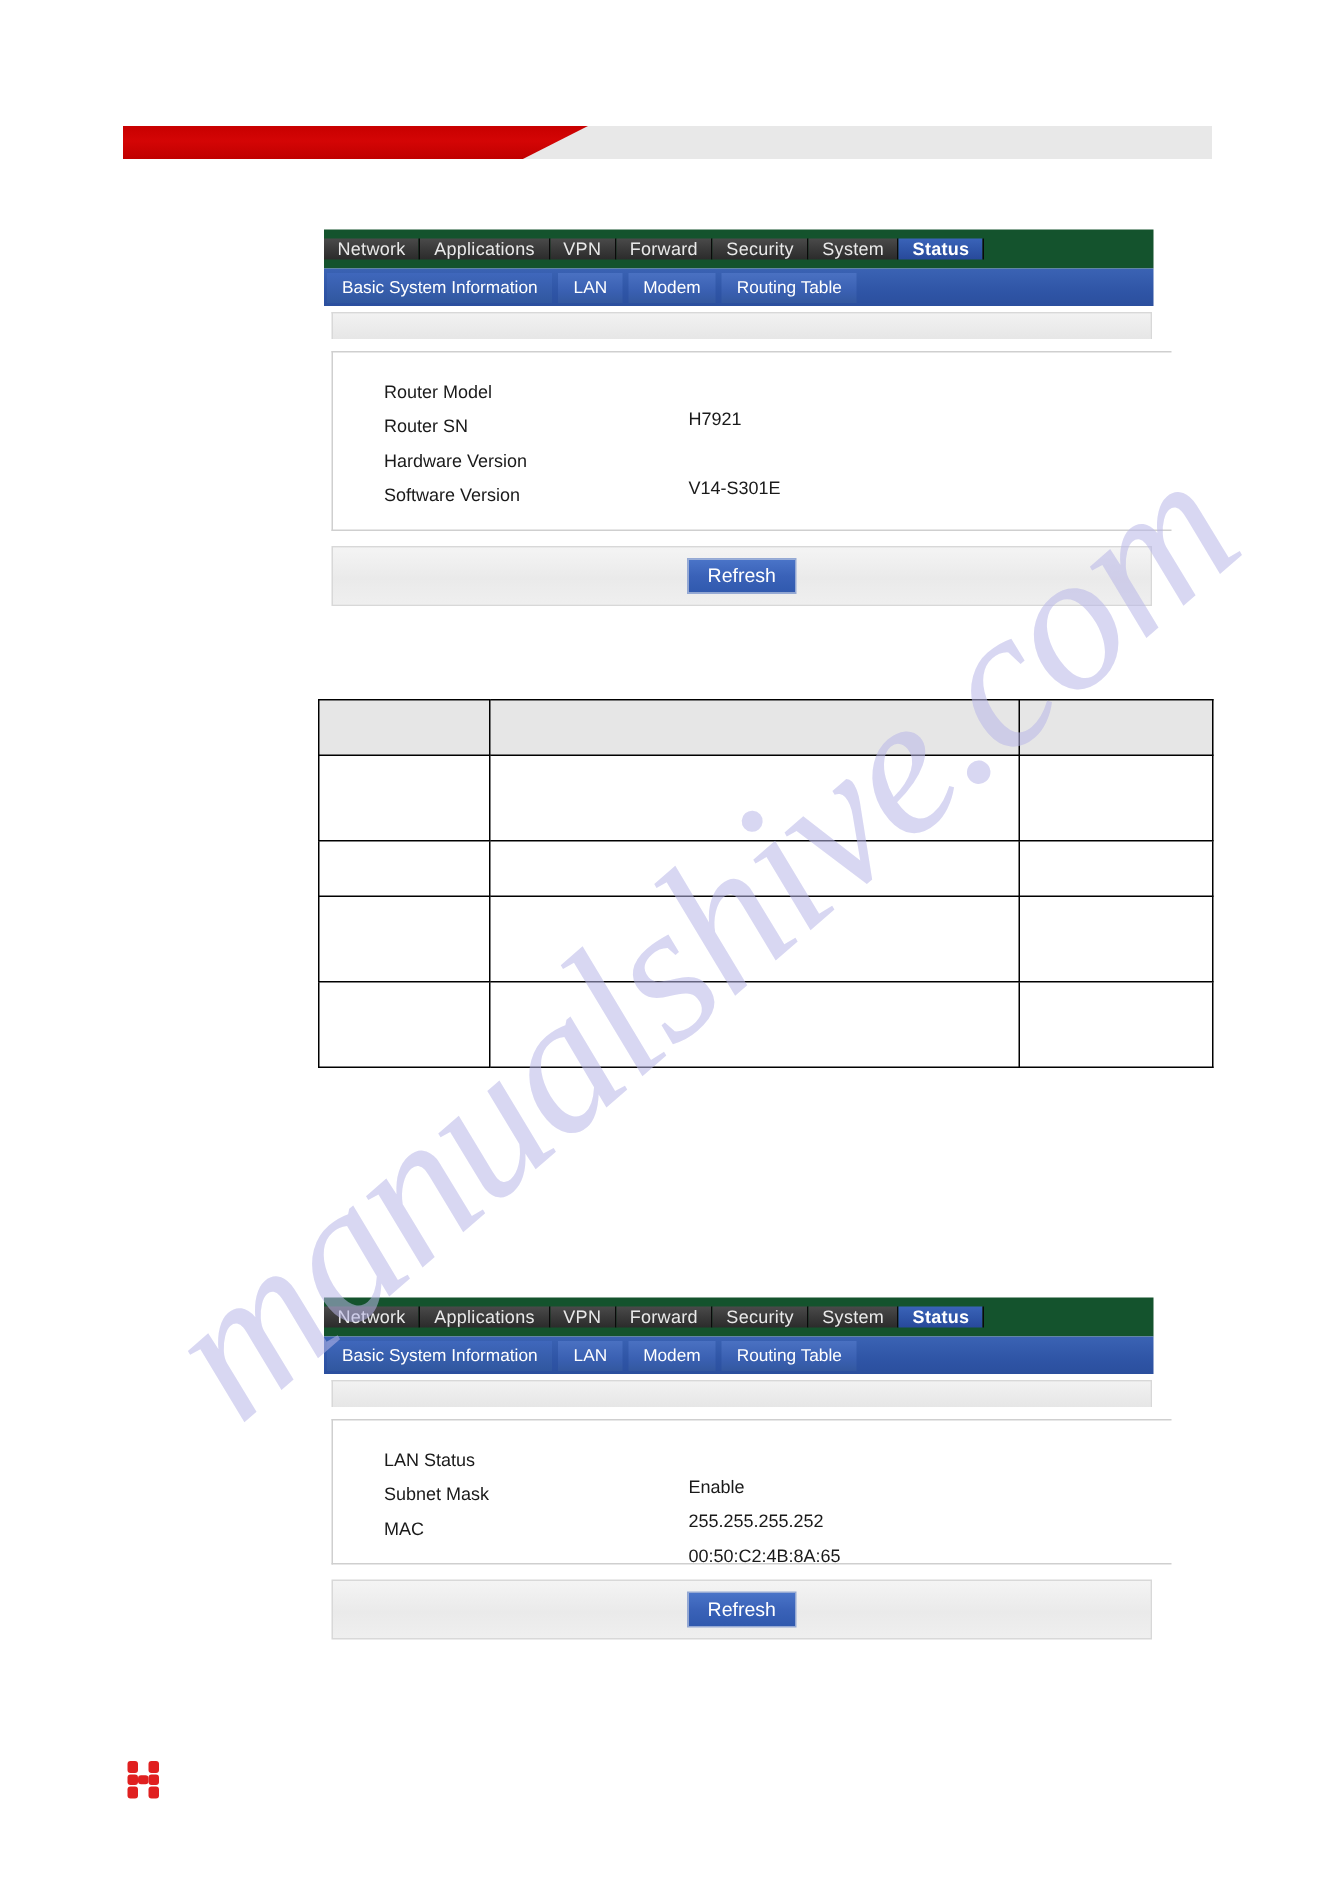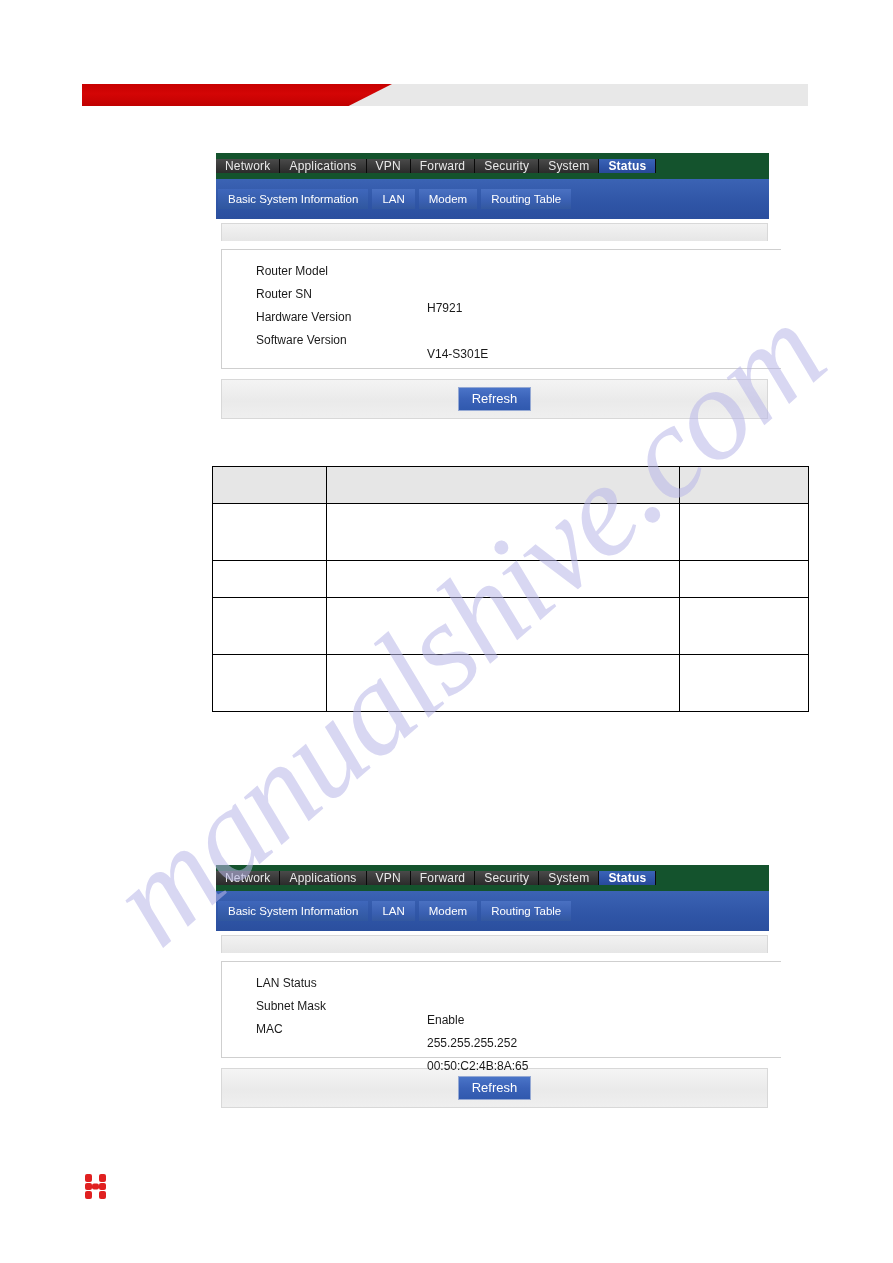--- a/index.html
+++ b/index.html
@@ -99,21 +99,21 @@
   }
   .nav-filler {
     flex: 1;
     background: #0a0a0a;
   }
 
   
   .nav-sub {
     display: flex;
     background: linear-gradient(to bottom, #3b63b4 0%, #2f55a6 60%, #2b4f9e 100%);
-    height: 40px;
+    height: 25px;
     align-items: center;
     padding-left: 0;
   }
   .subtab {
     background: linear-gradient(to bottom, #4a71c2 0%, #3a60b2 60%, #33589f 100%);
     color: #ffffff;
     font-size: 11.5px;
     height: 20px;
     display: flex;
     align-items: center;
@@ -145,23 +145,24 @@
     border: 1px solid #cfcfcf;
     background: #ffffff;
     width: 560px;
     box-sizing: border-box;
     padding: 14px 0 12px 0;
     border-right: none;
   }
   .data-row {
     display: flex;
     height: 23px;
-    align-items: flex-start;
+    align-items: center;
     font-size: 12px;
     color: #1a1a1a;
+    gap: 32px;
   }
   .data-label {
     width: 205px;
     padding-left: 34px;
     box-sizing: border-box;
   }
   .data-value {
     flex: 1;
     margin-top: 37px;
   }

